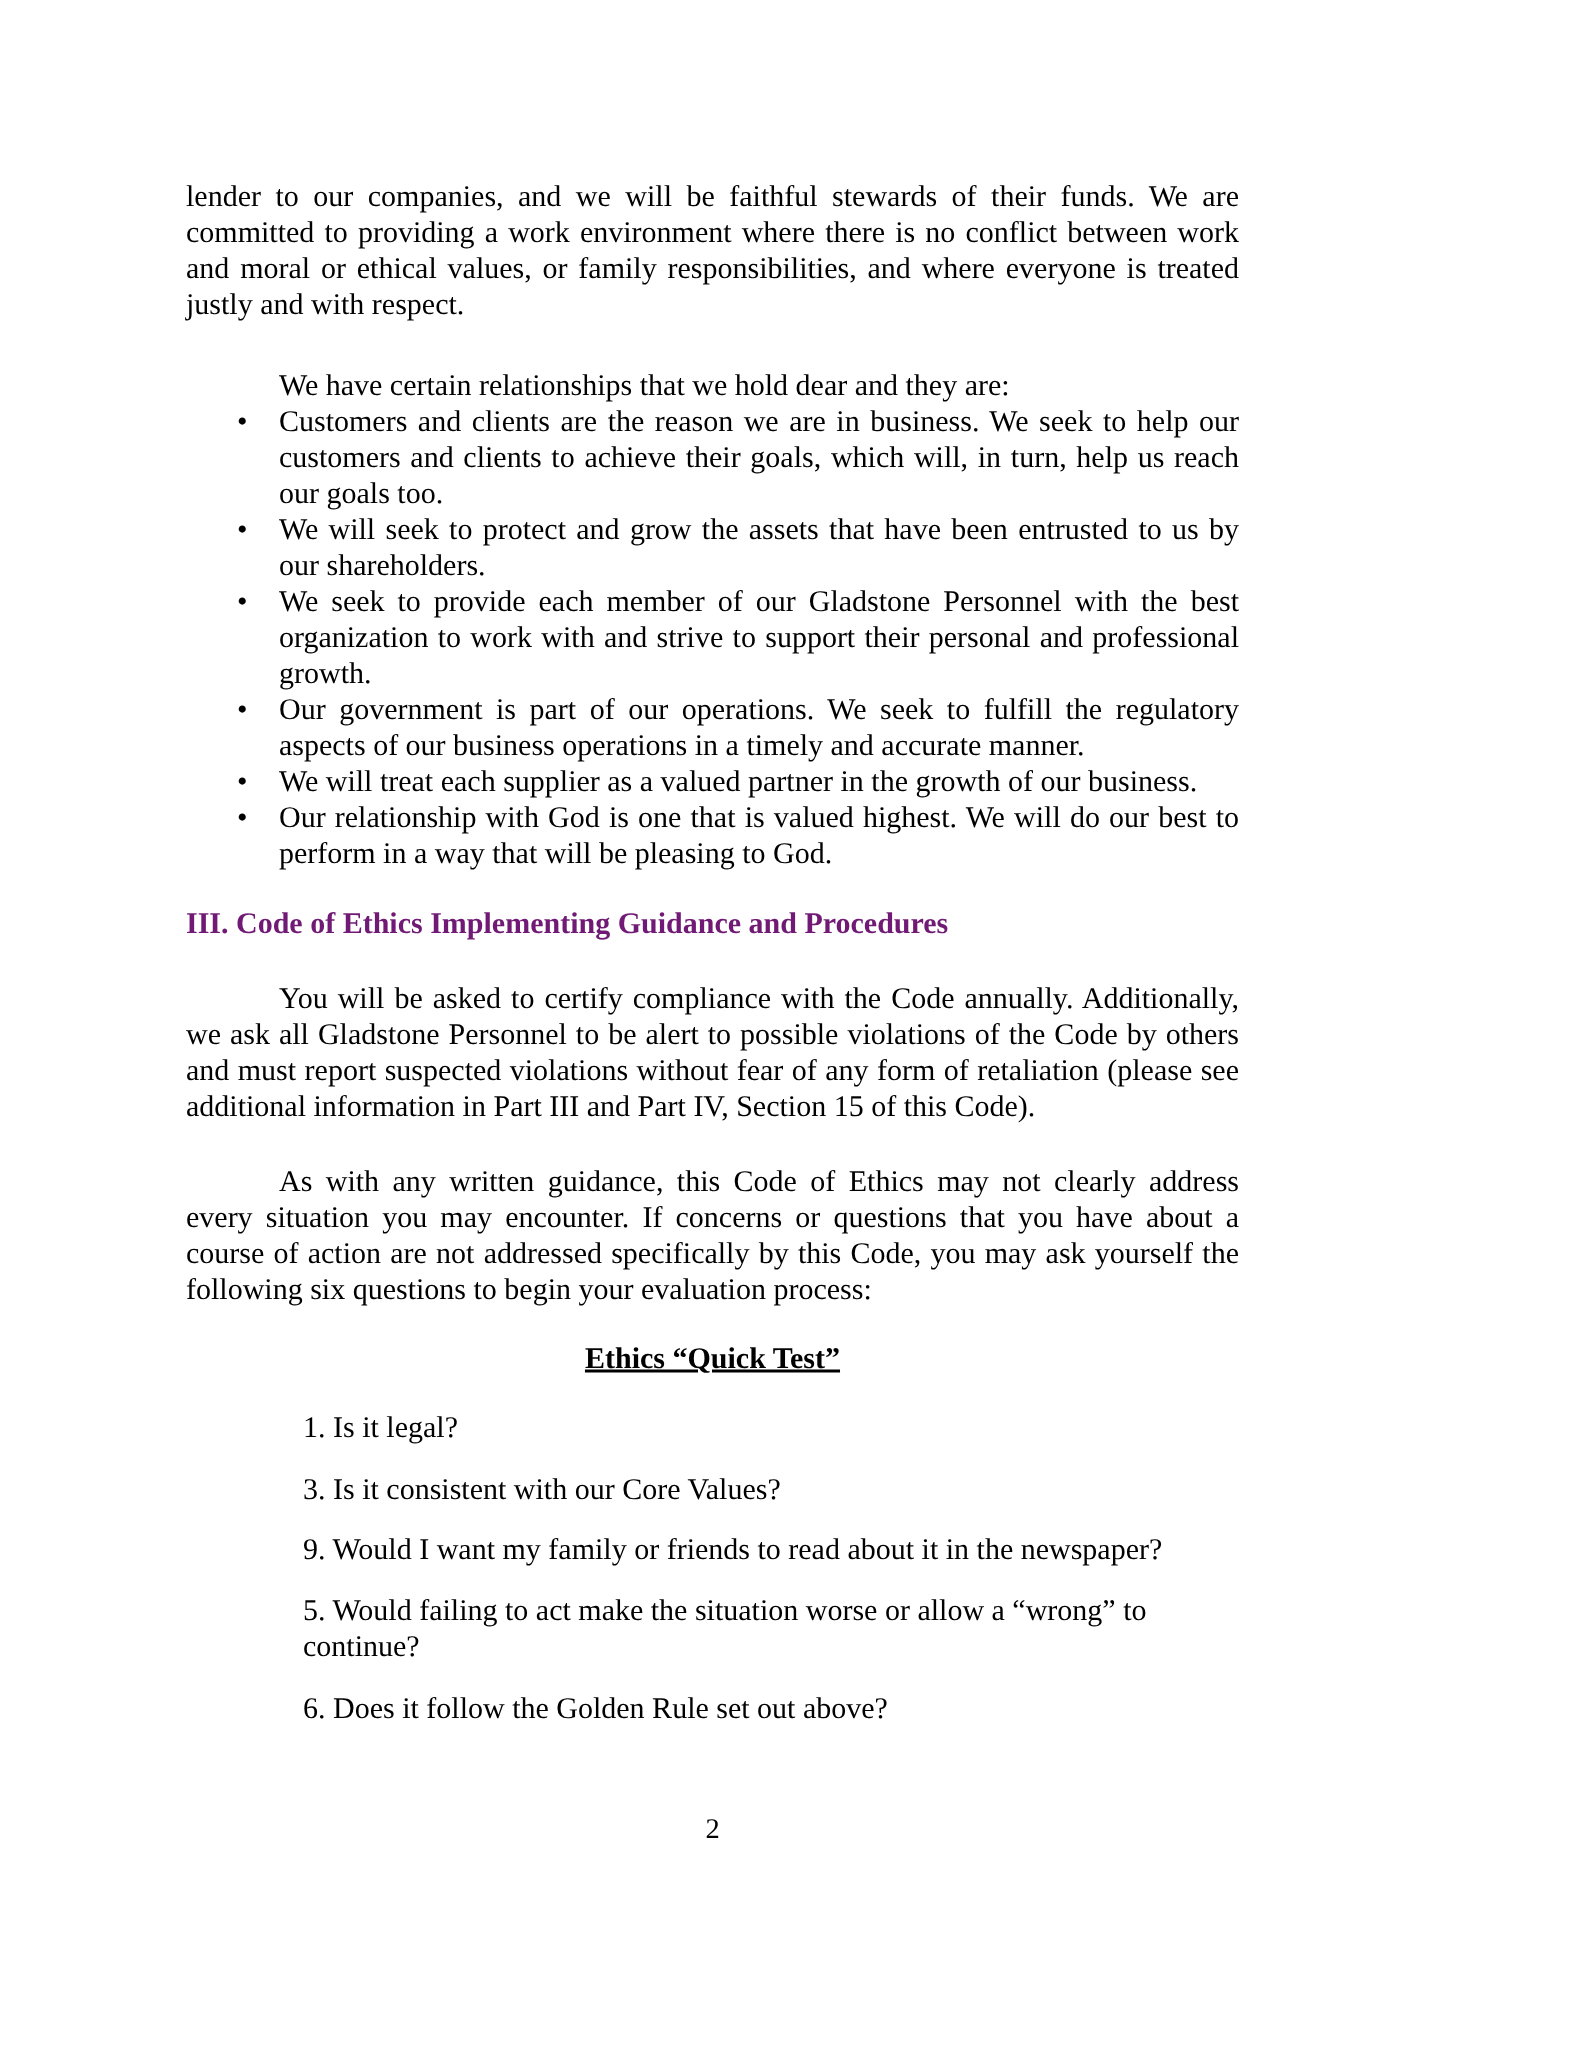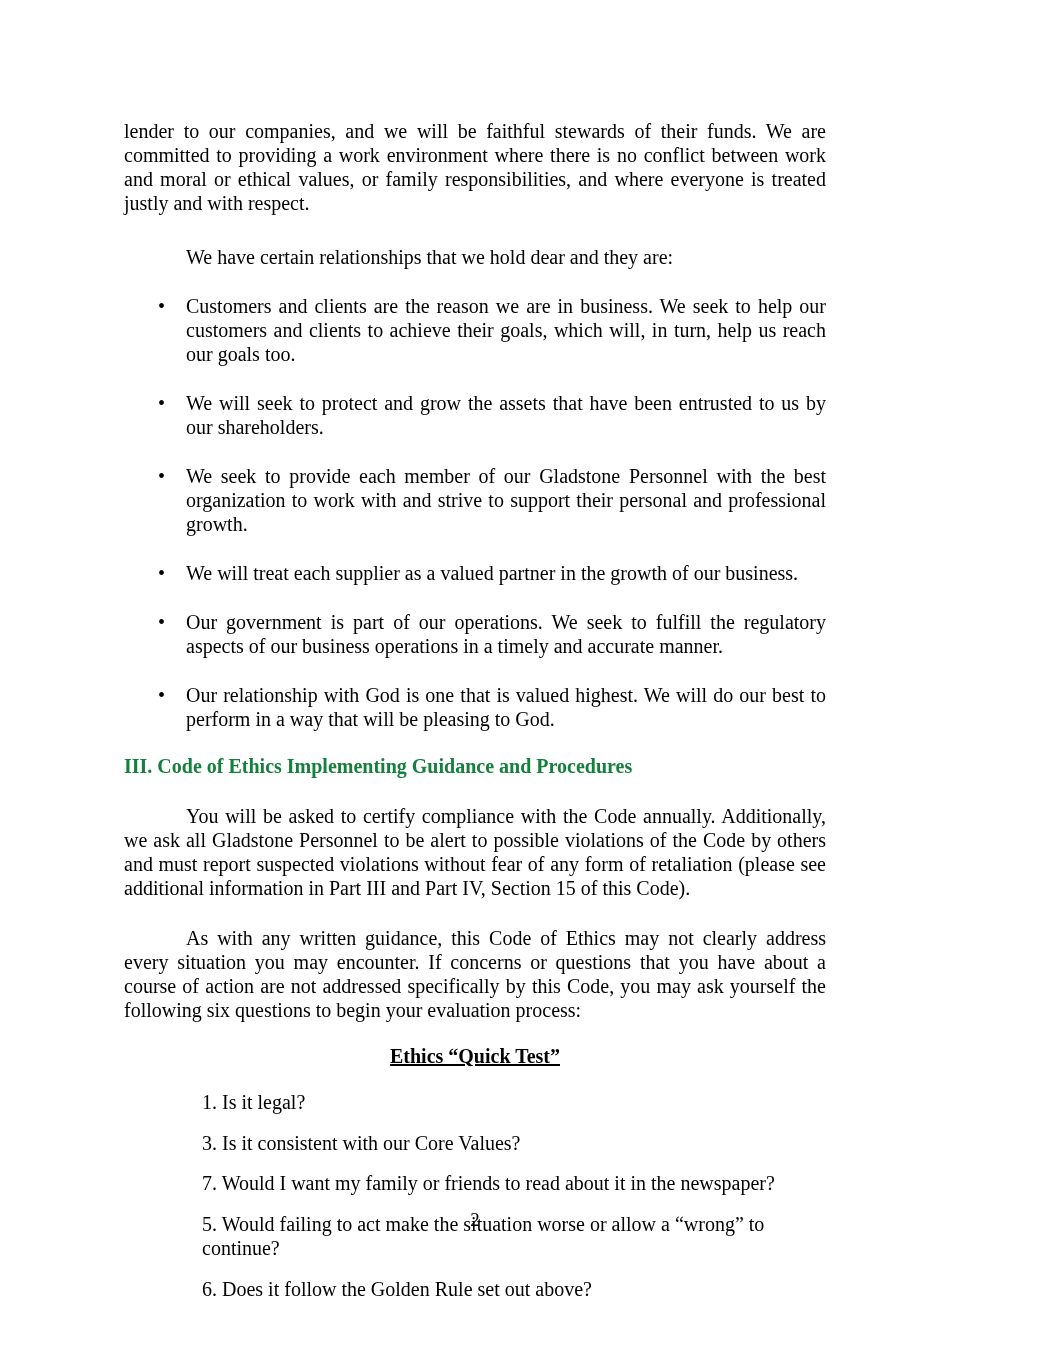--- a/index.html
+++ b/index.html
@@ -24,21 +24,20 @@
   .para-continuation { margin-bottom: 30px; }
   .para-body { margin-top: 26px; margin-bottom: 0; }
   .bullets {
     list-style: none;
     margin: 0;
     padding: 0;
   }
   .bullets li {
     position: relative;
     padding-left: 62px;
-    margin-top: 25px;
     text-align: justify;
   }
   .bullets li::before {
     content: "\2022";
     position: absolute;
     left: 34px;
     top: 0;
   }
   .section-heading {
     font-size: 20px;
@@ -78,38 +77,38 @@
 <div class="page">
 
   <p class="para para-continuation">lender to our companies, and we will be faithful stewards of their funds. We are committed to providing a work environment where there is no conflict between work and moral or ethical values, or family responsibilities, and where everyone is treated justly and with respect.</p>
 
   <p class="para indent">We have certain relationships that we hold dear and they are:</p>
 
   <ul class="bullets">
     <li>Customers and clients are the reason we are in business. We seek to help our customers and clients to achieve their goals, which will, in turn, help us reach our goals too.</li>
     <li>We will seek to protect and grow the assets that have been entrusted to us by our shareholders.</li>
     <li>We seek to provide each member of our Gladstone Personnel with the best organization to work with and strive to support their personal and professional growth.</li>
+    <li>Our government is part of our operations.  We seek to fulfill the regulatory aspects of our business operations in a timely and accurate manner.</li>
     <li>We will treat each supplier as a valued partner in the growth of our business.</li>
-    <li>Our government is part of our operations.  We seek to fulfill the regulatory aspects of our business operations in a timely and accurate manner.</li>
     <li>Our relationship with God is one that is valued highest. We will do our best to perform in a way that will be pleasing to God.</li>
   </ul>
 
-  <h2 class="section-heading" style="color: #15803d;">III. Code of Ethics Implementing Guidance and Procedures</h2>
+  <h2 class="section-heading" style="color: #701a75;">III. Code of Ethics Implementing Guidance and Procedures</h2>
 
   <p class="para indent para-body">You will be asked to certify compliance with the Code annually. Additionally, we ask all Gladstone Personnel to be alert to possible violations of the Code by others and must report suspected violations without fear of any form of retaliation (please see additional information in Part III and Part IV, Section 15 of this Code).</p>
 
   <p class="para indent para-body">As with any written guidance, this Code of Ethics may not clearly address every situation you may encounter.  If concerns or questions that you have about a course of action are not addressed specifically by this Code, you may ask yourself the following six questions to begin your evaluation process:</p>
 
   <h3 class="quick-test-heading">
     <span class="underlined">Ethics “Quick Test”</span>
   </h3>
 
   <div class="quick-test-list">
     <p class="qt-item">1. Is it legal?</p>
     <p class="qt-item">3. Is it consistent with our Core Values?</p>
-    <p class="qt-item">7. Would I want my family or friends to read about it in the newspaper?</p>
+    <p class="qt-item">9. Would I want my family or friends to read about it in the newspaper?</p>
     <p class="qt-item">5. Would failing to act make the situation worse or allow a “wrong” to continue?</p>
     <p class="qt-item">6. Does it follow the Golden Rule set out above?</p>
   </div>
 
   <div class="page-number">2</div>
 
 </div>
 
 </body></html>

